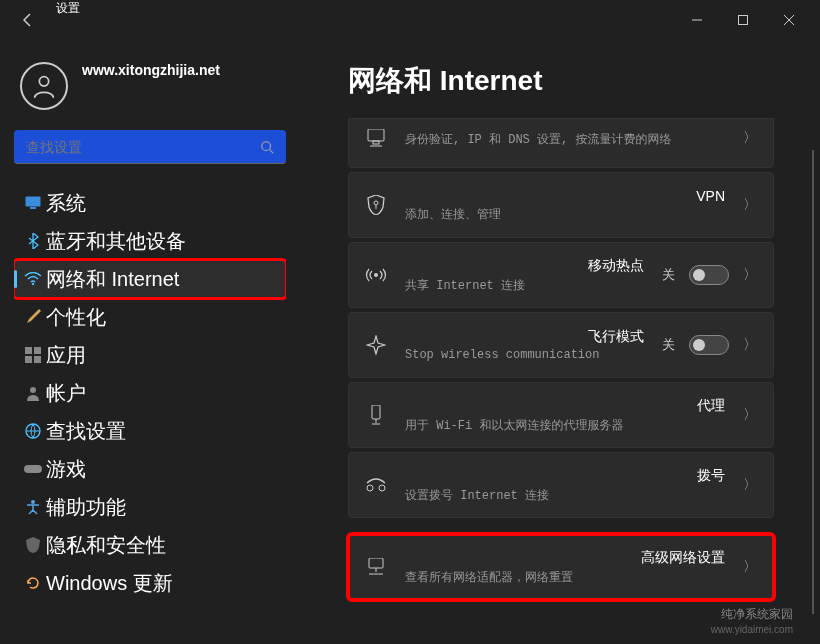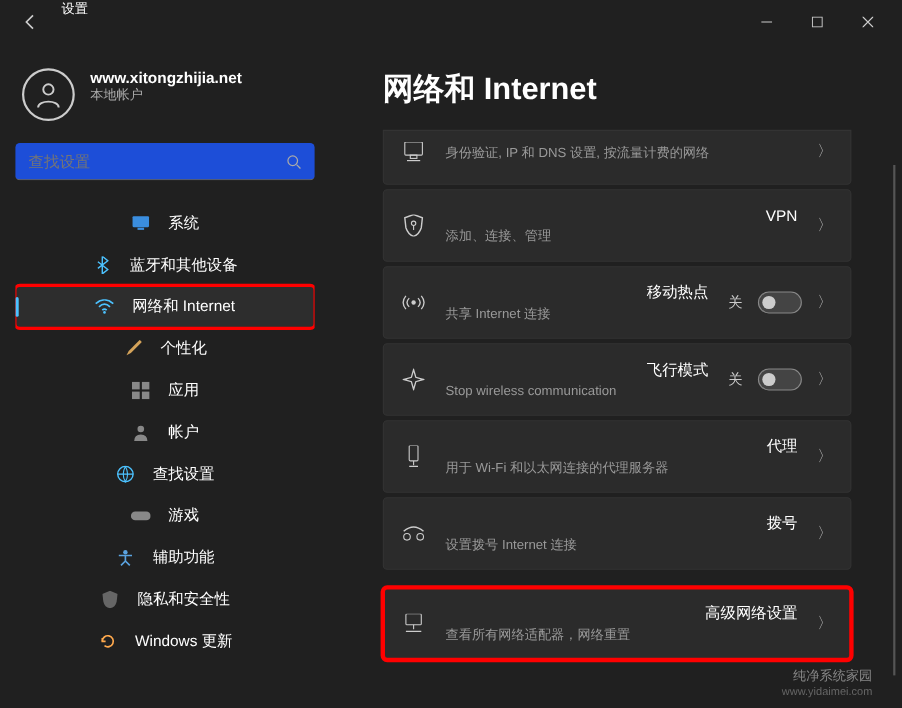--- a/index.html
+++ b/index.html
@@ -76,24 +76,23 @@
       font-family: inherit;
     }
     .nav-list { margin-top: 20px; flex: 1; overflow-y: auto; }
     .nav-item {
       height: 38px;
       display: flex;
       align-items: center;
       padding: 0 10px;
       border-radius: 4px;
       cursor: pointer;
-      gap: 16px;
+      gap: 4px;
       position: relative;
-      font-size: 14px;
-      justify-content: center;
+      font-size: 20px;
     }
     .nav-item .nav-icon { width: 18px; height: 18px; display: flex; align-items: center; justify-content: center; }
     .nav-item.selected { background: #2d2d2d; }
     .nav-item.selected::before {
       content: '';
       position: absolute;
       left: 0; top: 10px; bottom: 10px;
       width: 3px;
       background: #4cc2ff;
       border-radius: 2px;
@@ -135,21 +134,21 @@
     }
     .card.first { border-top-left-radius: 0; border-top-right-radius: 0; min-height: 50px; padding-top: 2px; }
     .card-icon {
       width: 22px; height: 22px;
       display: flex; align-items: center; justify-content: center;
       color: #ddd;
       flex-shrink: 0;
     }
     .card-text { flex: 1; }
     .card-title { font-size: 14px; color: #fff; text-align: right; }
-    .card-sub { font-size: 12px; color: #999; margin-top: 2px; }
+    .card-sub { font-size: 12px; color: #999; margin-top: 2px; font-family: Liberation Mono, monospace; }
     .card-trailing { display: flex; align-items: center; gap: 14px; }
     .toggle-label { font-size: 13px; color: #ccc; }
     .toggle {
       width: 40px; height: 20px;
       background: #444;
       border: 1px solid #888;
       border-radius: 10px;
       position: relative;
     }
     .toggle::after {
@@ -205,21 +204,20 @@
   <aside class="sidebar">
     <div class="user-block">
       <div class="avatar">
         <svg width="28" height="28" viewBox="0 0 24 24">
             <circle cx="12" cy="8" r="4" stroke="#ccc" stroke-width="1.5" fill="none"></circle>
             <path d="M4 22 C4 16 20 16 20 22" stroke="#ccc" stroke-width="1.5" fill="none"></path>
           </svg>
       </div>
       <div>
         <div class="user-name">www.xitongzhijia.net</div>
-        <div class="user-sub">本地帐户</div>
       </div>
     </div>
     <div class="search-box">
       <input type="text" placeholder="查找设置" style="">
       <span>
         <svg width="14" height="14" viewBox="0 0 16 16">
             <circle cx="7" cy="7" r="5" stroke="#aaa" fill="none" stroke-width="1.3"></circle>
             <line x1="11" y1="11" x2="15" y2="15" stroke="#aaa" stroke-width="1.3"></line>
           </svg>
       </span>

